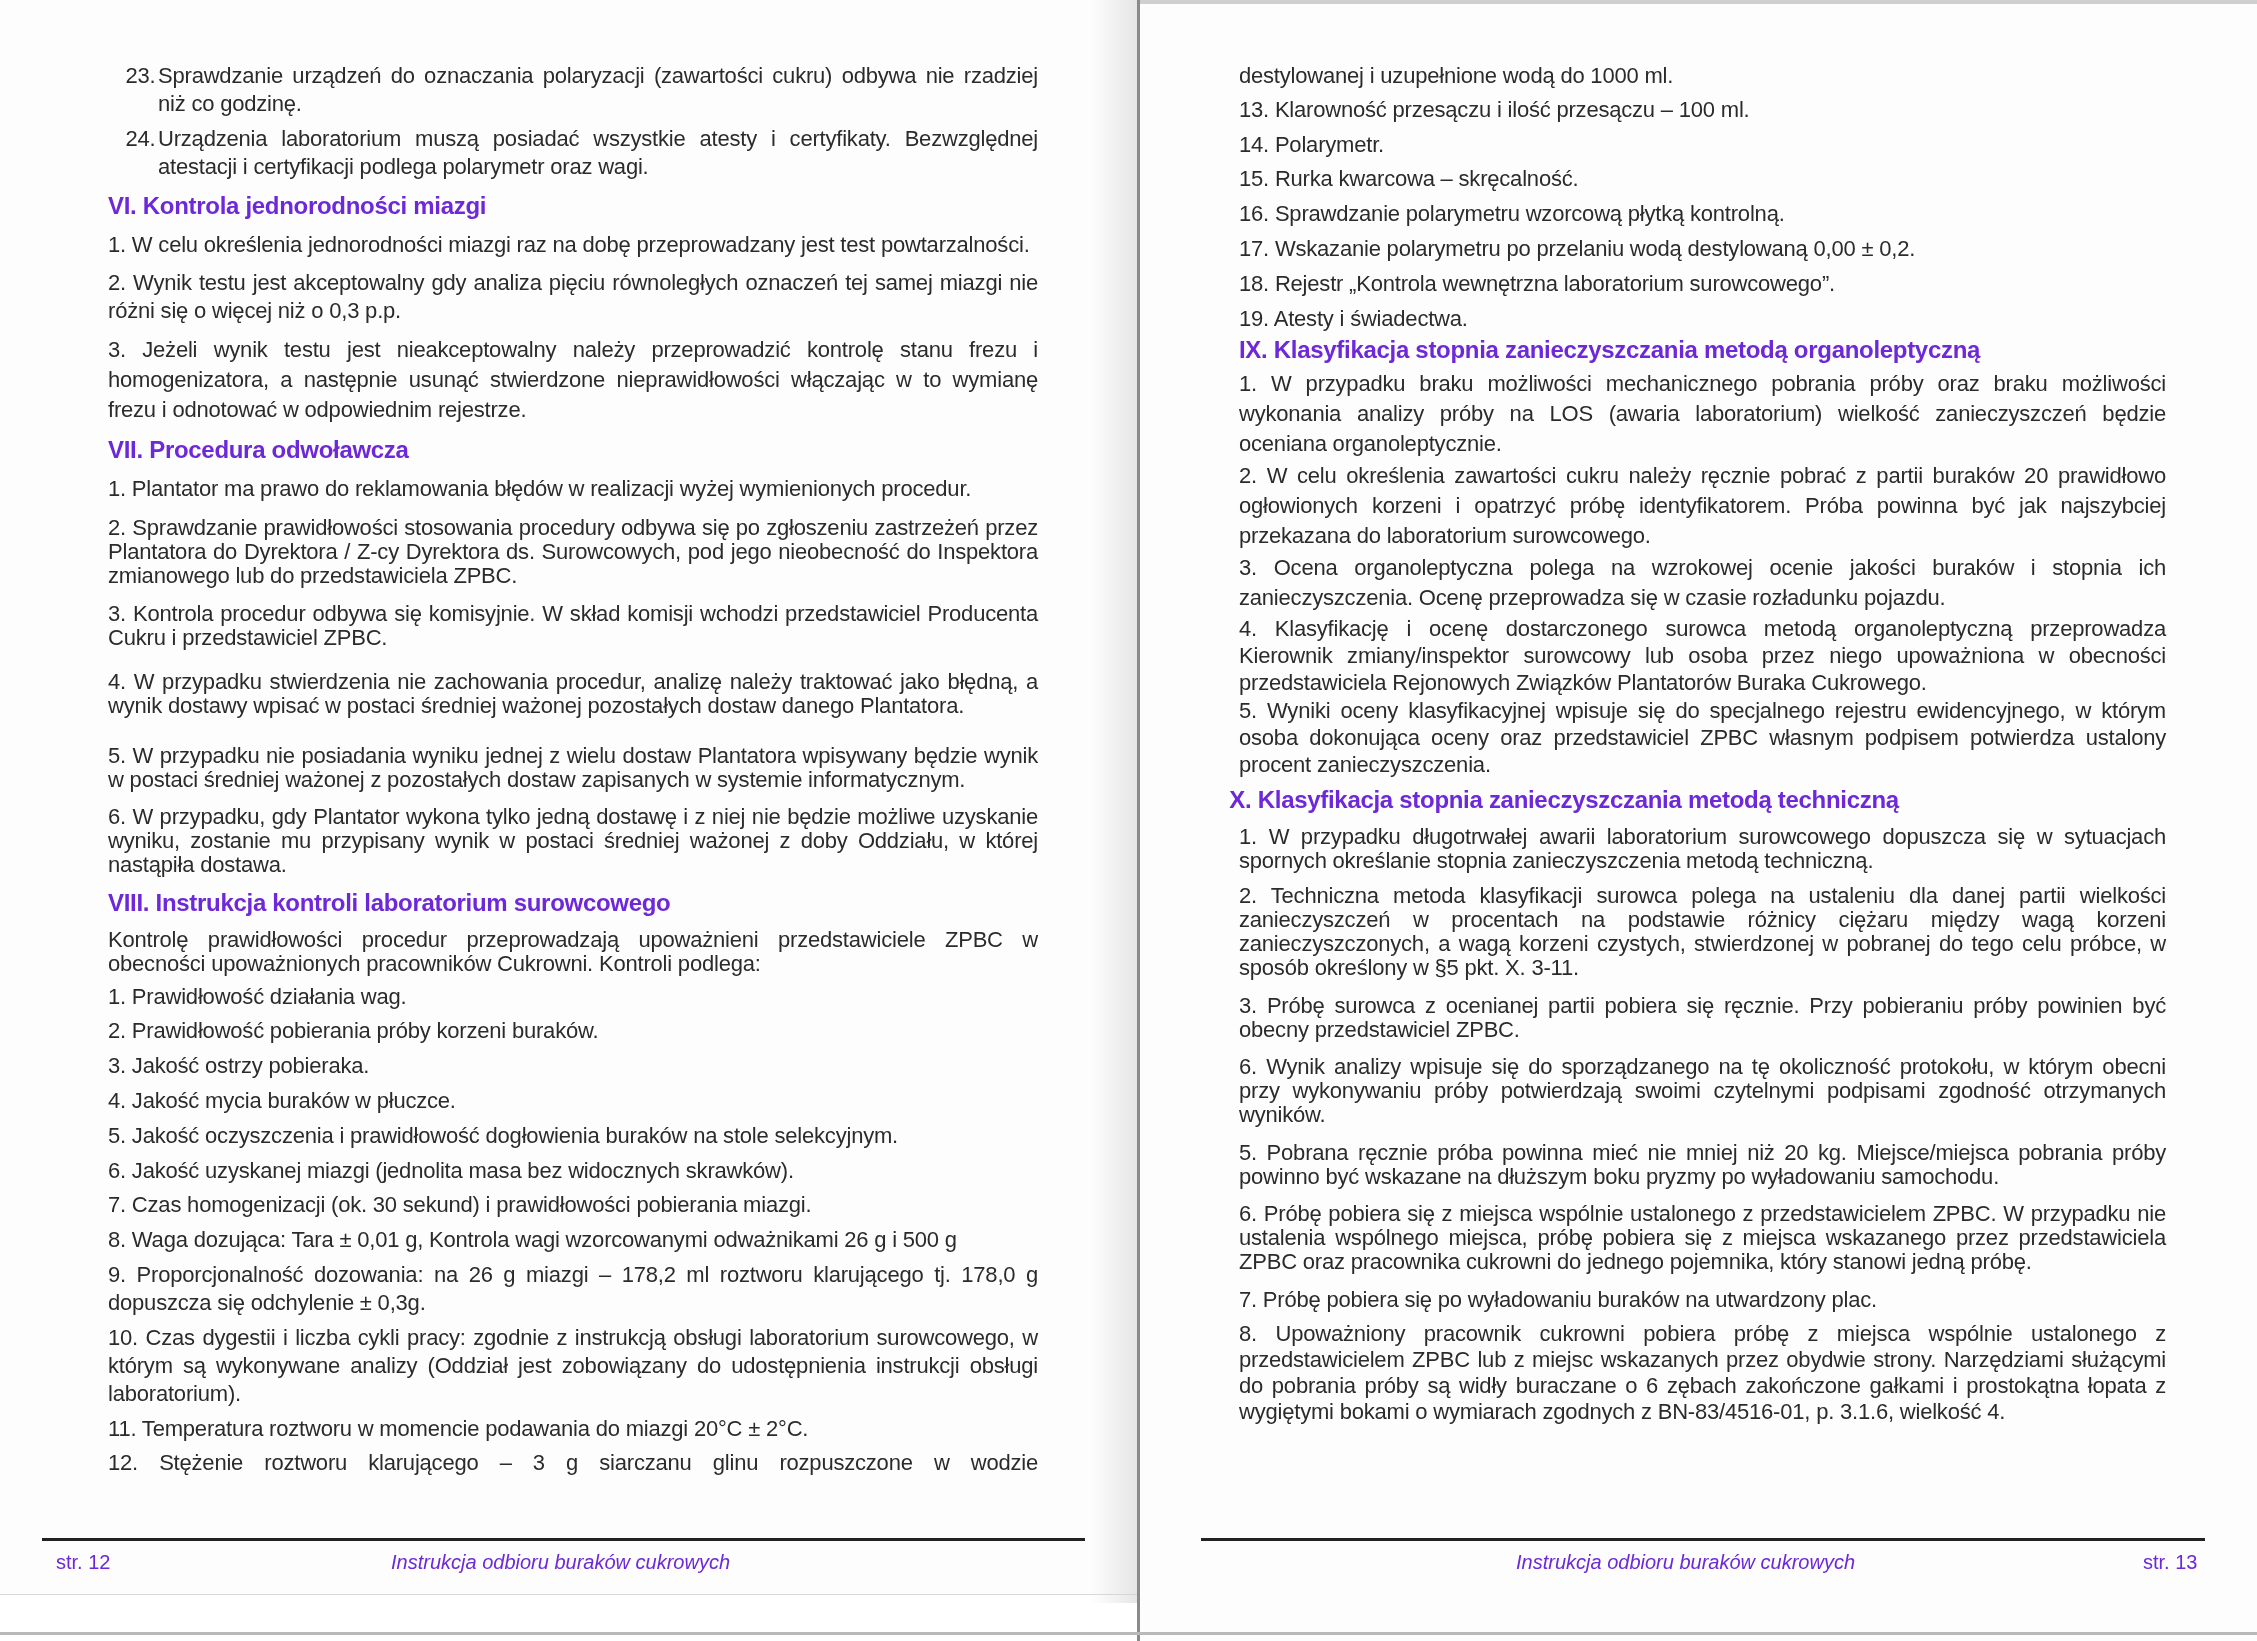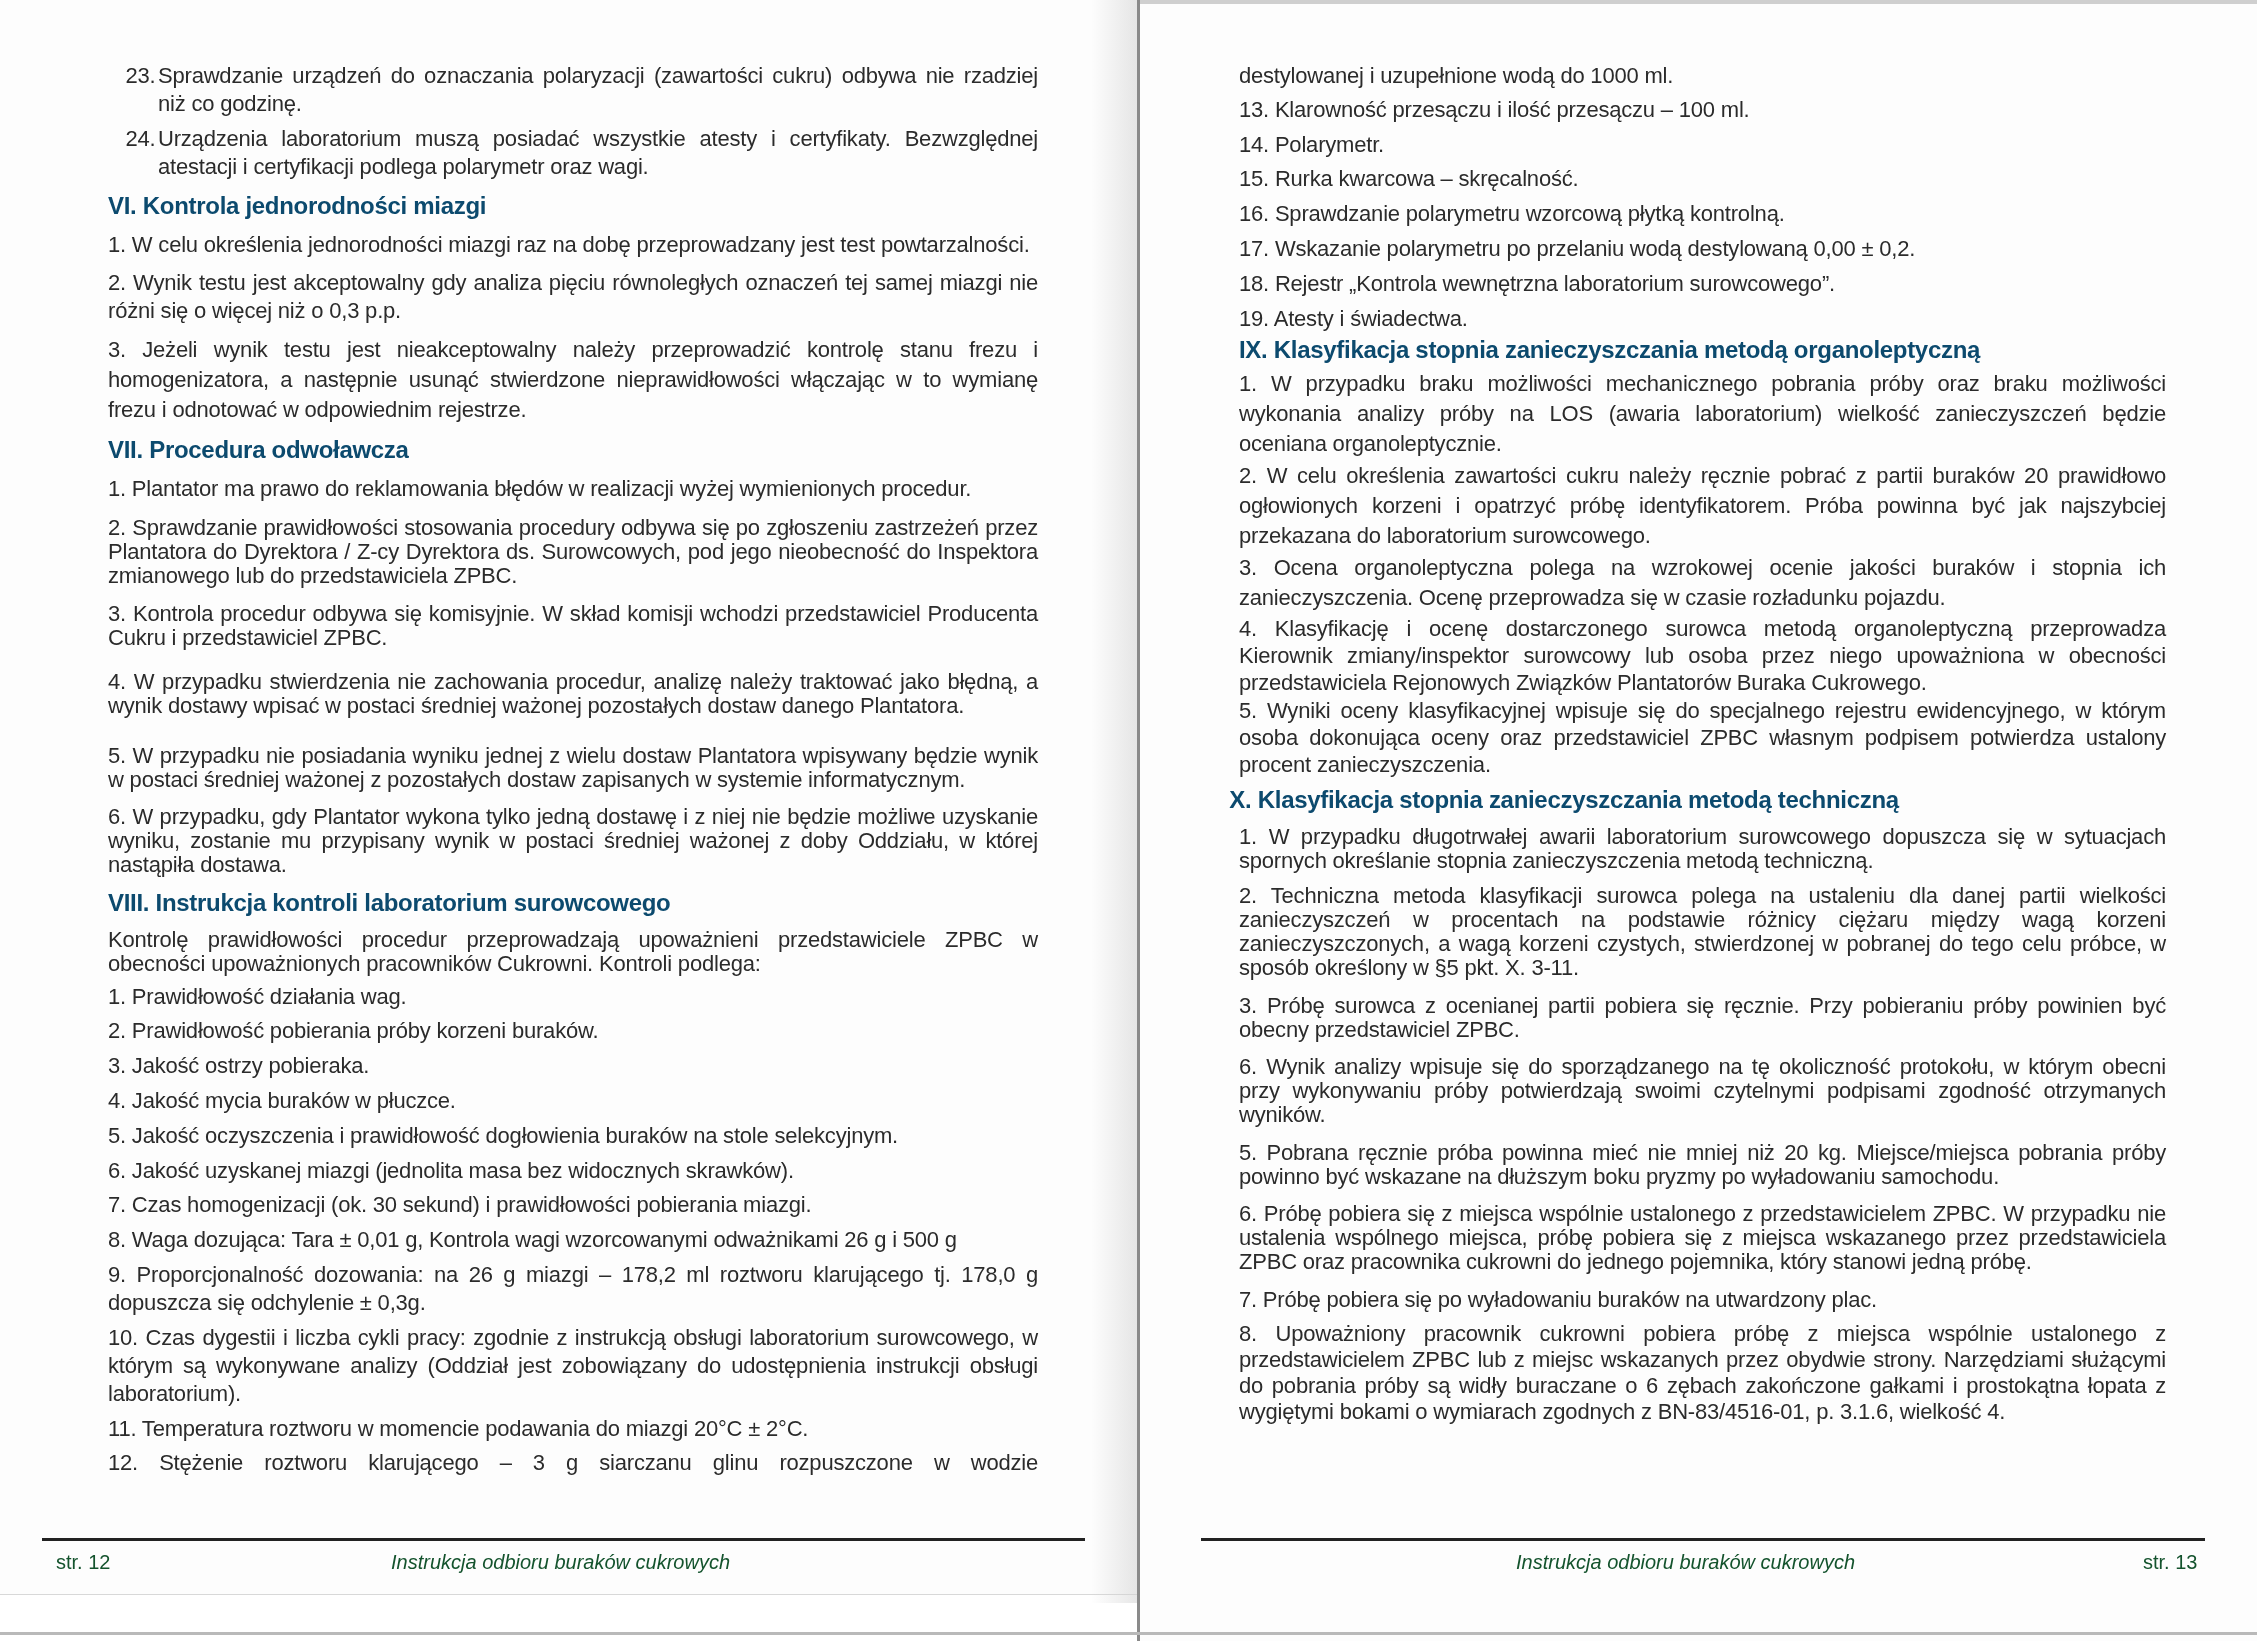--- a/index.html
+++ b/index.html
@@ -18,27 +18,27 @@
   .top-edge { position: absolute; left: 1140px; top: 0; width: 1117px; height: 3.9px; background: #cfcfcf; }
 
   .col { position: absolute; font-size: 22px; line-height: 28px; letter-spacing: -0.2px; }
   .col-left { left: 108px; width: 930px; top: 62px; }
   .col-right { left: 1239px; width: 927px; top: 62px; }
 
   .p { text-align: justify; text-align-last: left; margin-bottom: 9.7px; }
   .p.tight { margin-bottom: 6.8px; }
   .p.num-hang { padding-left: 50px; text-indent: -50px; }
   .p.num-hang .n { display: inline-block; width: 50px; text-indent: 0; padding-left: 17.4px; }
-  .h { font-weight: bold; font-size: 24px; line-height: 31px; margin: 5.8px 0 9.7px 0; color: #0c4a6e; letter-spacing: -0.3px; }
+  .h { font-weight: bold; font-size: 24px; line-height: 31px; margin: 5.8px 0 9.7px 0; color: #6d28d9; letter-spacing: -0.3px; }
   .item { margin-bottom: 6.8px; }
 
   .footer-rule { position: absolute; height: 2.9px; background: #222; }
   .footer-rule.left { left: 42px; width: 1043px; top: 1538px; }
   .footer-rule.right { left: 1201px; width: 1004px; top: 1538px; }
-  .footer-text { position: absolute; font-size: 20px; color: #14532d; }
+  .footer-text { position: absolute; font-size: 20px; color: #6d28d9; }
   .pg-left { left: 56px; top: 1551px; }
   .title-left { left: 391px; top: 1551px; font-style: italic; }
   .title-right { left: 1516px; top: 1551px; font-style: italic; }
   .pg-right { left: 2143px; top: 1551px; }
 
   .bottom-edge { position: absolute; left: 0; top: 1632px; width: 2257px; height: 2.9px; background: #b9b9b9; }
 </style>
 </head>
 <body>
 

